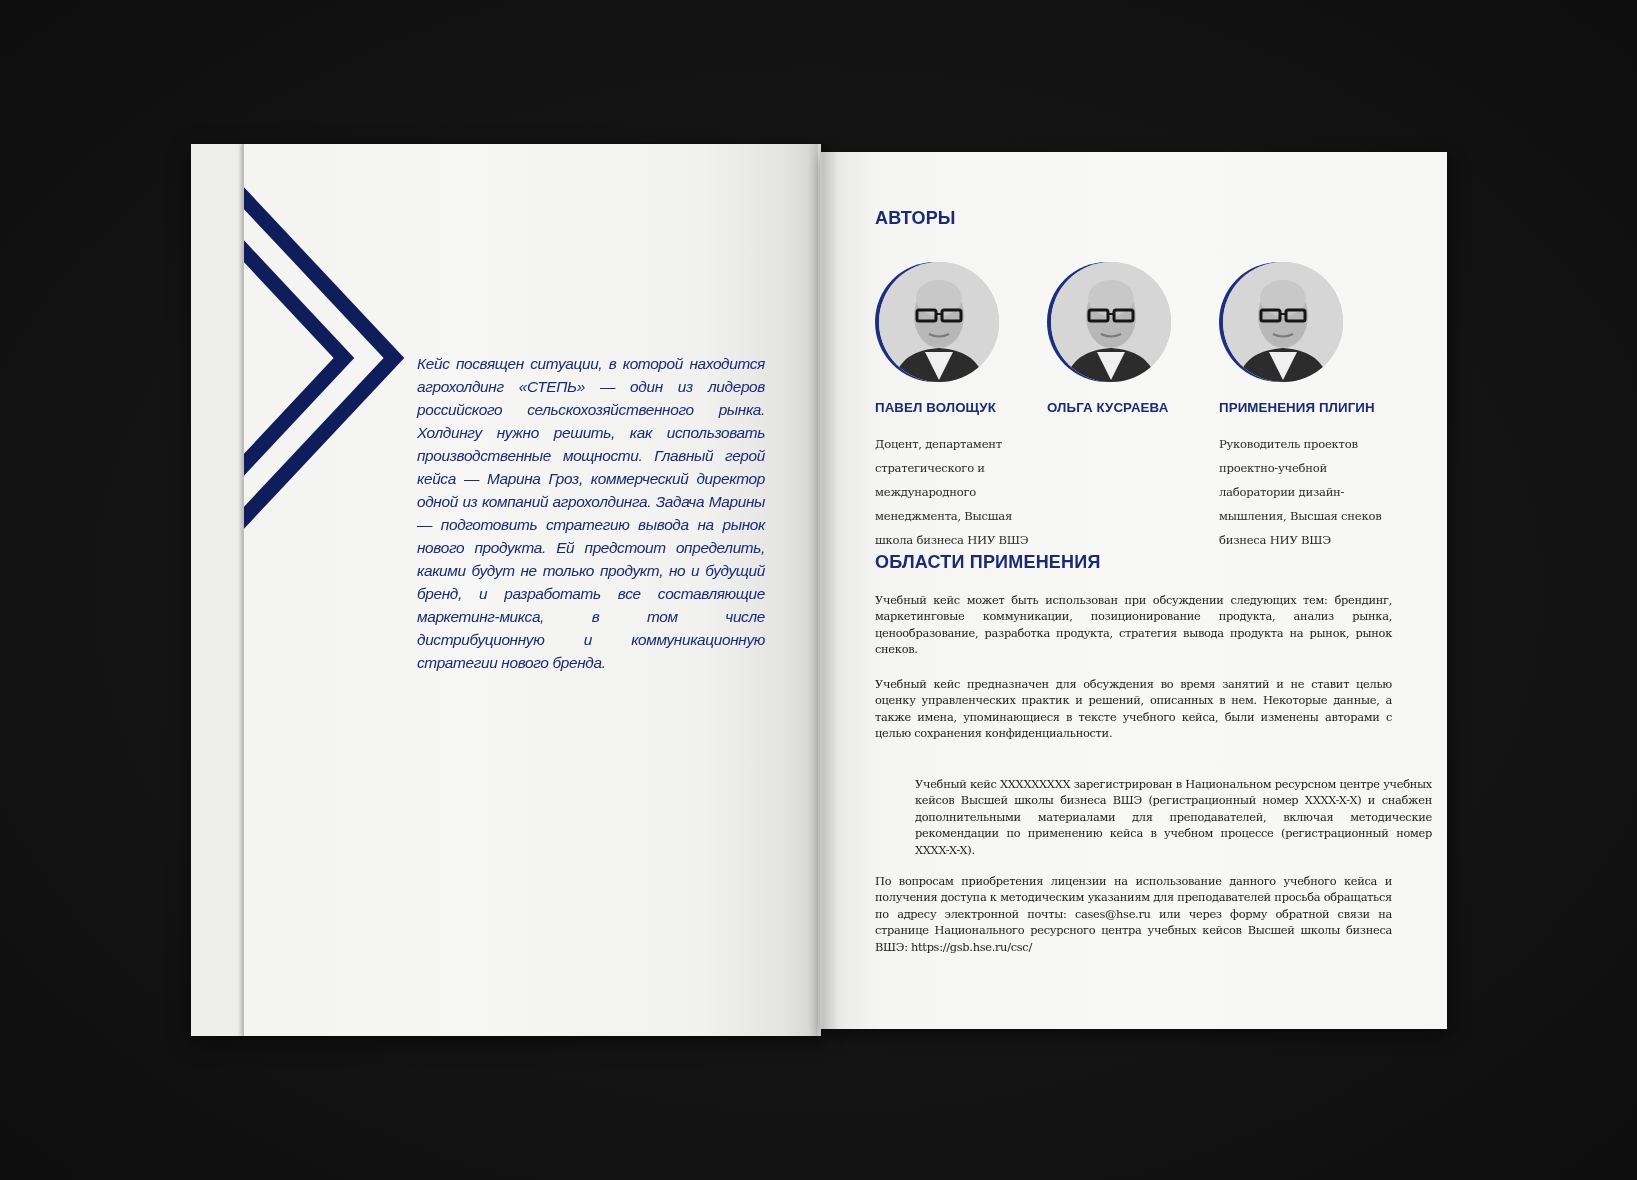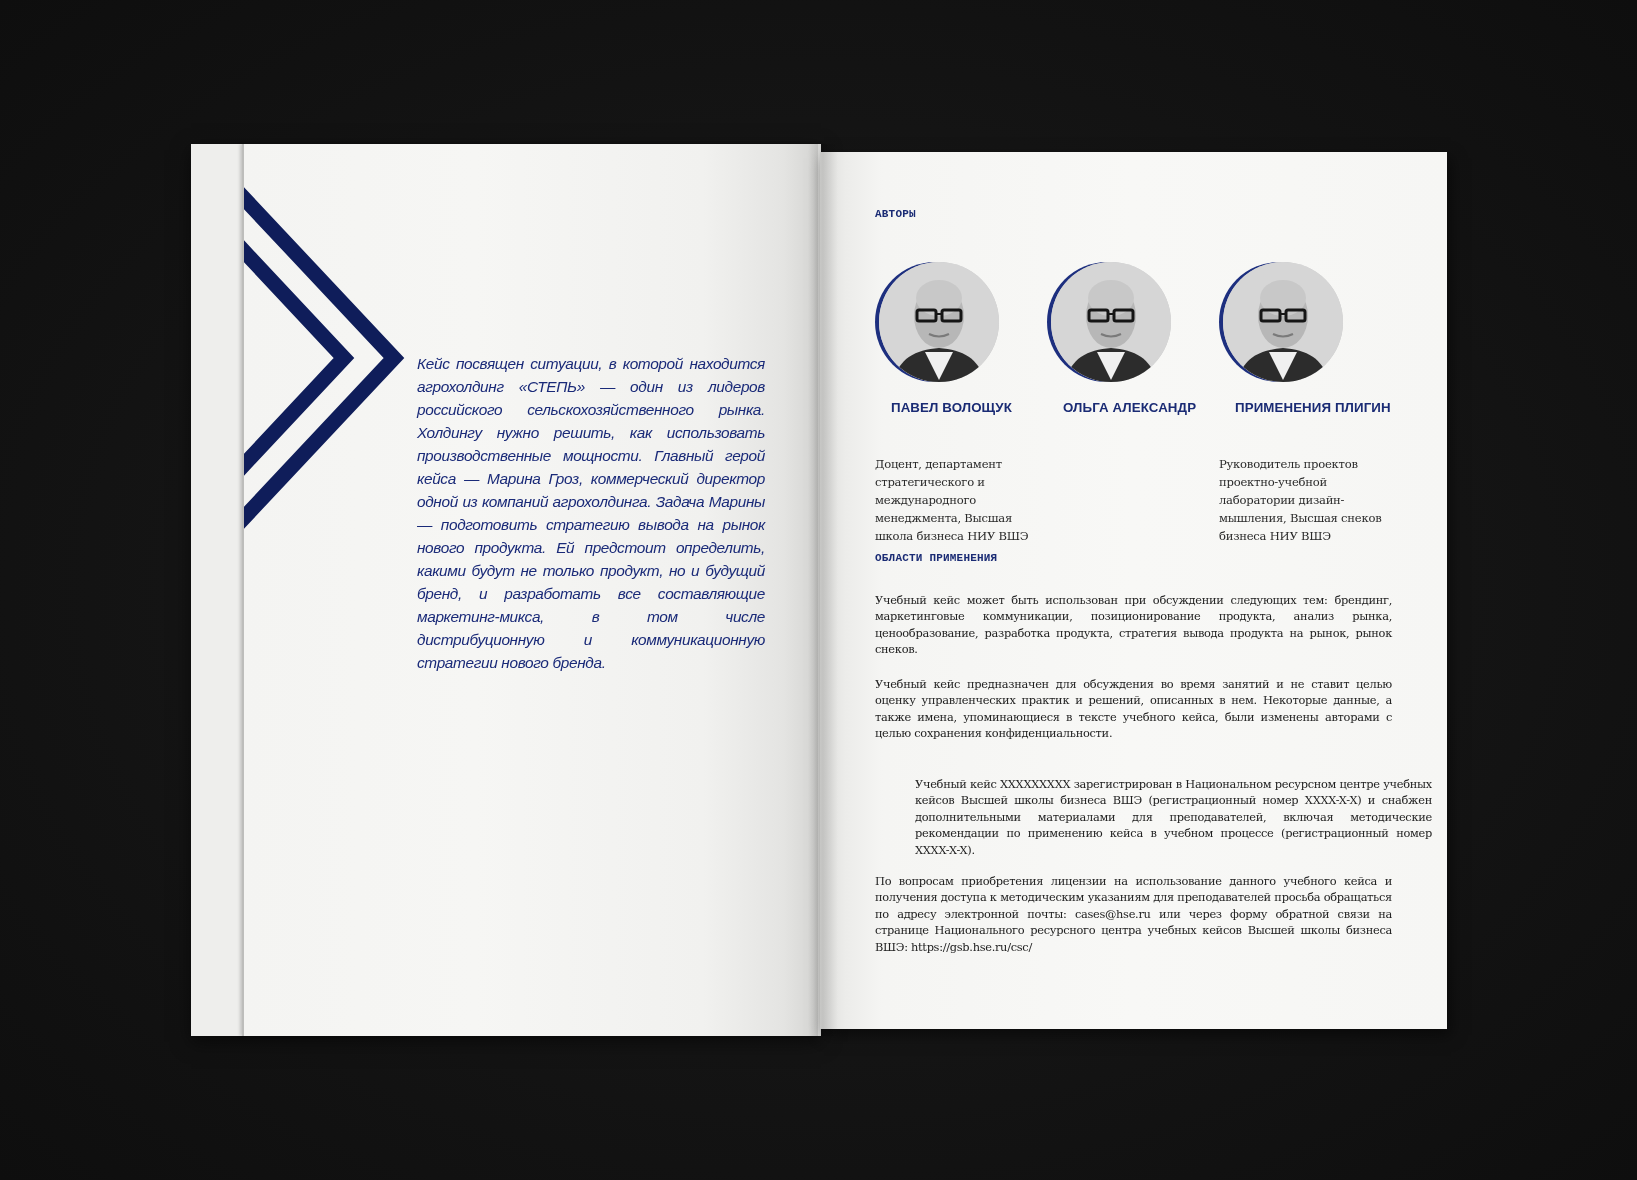--- a/index.html
+++ b/index.html
@@ -36,47 +36,47 @@
   }
 
   
   .right-page {
     position: absolute; left: 820px; top: 152px; width: 627px; height: 877px;
     background: linear-gradient(90deg, #dcdcda 0%, #ececea 4%, #f5f5f3 10%, #f8f8f6 50%, #f6f6f4 100%);
     box-shadow: 4px 6px 14px rgba(0,0,0,0.5);
     overflow: hidden;
   }
   .h-section {
-    font-family: Liberation Mono, monospace; font-weight: 700;
-    color: #1a2b74; font-size: 11px; letter-spacing: 0.2px;
+    font-family: Liberation Sans, sans-serif; font-weight: 700;
+    color: #1a2b74; font-size: 18px; letter-spacing: 0.2px;
     position: absolute;
   }
   .authors { position: absolute; left: 55px; top: 110px; width: 540px; height: 260px; }
   .author { position: absolute; top: 0; width: 165px; }
   .portrait {
     position: relative; width: 124px; height: 120px; margin-left: 0;
   }
   .portrait .ring {
     position: absolute; left: 0; top: 0; width: 120px; height: 120px; border-radius: 50%;
     background: #1d2f7f;
   }
   .portrait .photo {
     position: absolute; left: 4px; top: 0; width: 120px; height: 120px; border-radius: 50%;
     background: radial-gradient(circle at 50% 40%, #e2e2e2 0%, #cfcfcf 55%, #bdbdbd 100%);
     overflow: hidden;
   }
   .author-name {
     position: absolute; top: 138px; left: 0;
     font-family: "Liberation Sans", sans-serif; font-weight: 700;
-    font-size: 13.3px; color: #1a2b74; white-space: nowrap; letter-spacing: 0.1px; margin-left: 16px;
+    font-size: 13.3px; color: #1a2b74; white-space: nowrap; letter-spacing: 0.1px;
   }
   .author-desc {
     position: absolute; top: 170px; left: 0; width: 165px;
-    font-family: "DejaVu Serif", serif; font-size: 11.6px; line-height: 18px;
-    color: #2a2a2a; letter-spacing: -0.25px; margin-top: 23px;
+    font-family: "DejaVu Serif", serif; font-size: 11.6px; line-height: 24px;
+    color: #2a2a2a; letter-spacing: -0.25px;
   }
   .body-text {
     position: absolute; left: 55px; width: 517px;
     font-family: "DejaVu Serif", serif; font-size: 11.4px; line-height: 16.4px;
     color: #222; text-align: justify; letter-spacing: -0.3px;
   }
   .gutter-shadow {
     position: absolute; left: 808px; top: 144px; width: 30px; height: 892px;
     background: linear-gradient(90deg, rgba(0,0,0,0) 0%, rgba(0,0,0,0.12) 50%, rgba(0,0,0,0) 100%);
     pointer-events: none;
@@ -128,21 +128,21 @@
             <path d="M14 120 C20 96 36 88 60 86 C84 88 100 96 106 120 Z" fill="#2c2c2c"></path>
             <path d="M46 90 L60 118 L74 90 Z" fill="#f0f0f0"></path>
             <ellipse cx="60" cy="54" rx="25" ry="32" fill="#b7b7b7"></ellipse>
             <ellipse cx="60" cy="36" rx="23" ry="18" fill="#c8c8c8"></ellipse>
             <rect x="38" y="48" width="19" height="11" rx="2" fill="none" stroke="#151515" stroke-width="3"></rect>
             <rect x="63" y="48" width="19" height="11" rx="2" fill="none" stroke="#151515" stroke-width="3"></rect>
             <line x1="57" y1="52" x2="63" y2="52" stroke="#151515" stroke-width="2"></line>
             <path d="M50 72 Q60 77 70 72" fill="none" stroke="#7a7a7a" stroke-width="2"></path>
           </svg>
         </div>
-        <div class="author-name">ОЛЬГА АЛЕКСАНДР</div>
+        <div class="author-name">ОЛЬГА КУСРАЕВА</div>
       </div>
 
       <div class="author" style="left:344px;">
         <div class="portrait">
           <div class="ring"></div>
           <svg class="photo" viewBox="0 0 120 120">
             <rect width="120" height="120" fill="#d6d6d6"></rect>
             <path d="M14 120 C20 96 36 88 60 86 C84 88 100 96 106 120 Z" fill="#2c2c2c"></path>
             <path d="M46 90 L60 118 L74 90 Z" fill="#f0f0f0"></path>
             <ellipse cx="60" cy="54" rx="25" ry="32" fill="#b7b7b7"></ellipse>

